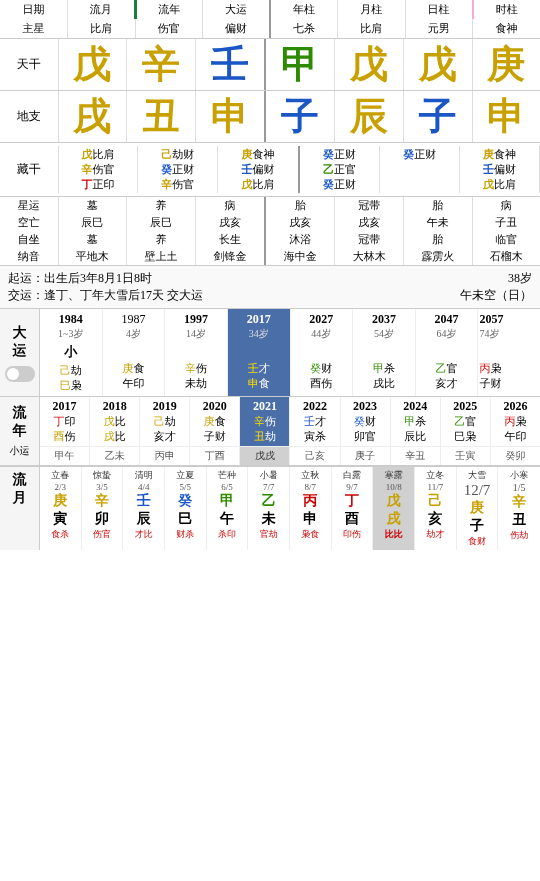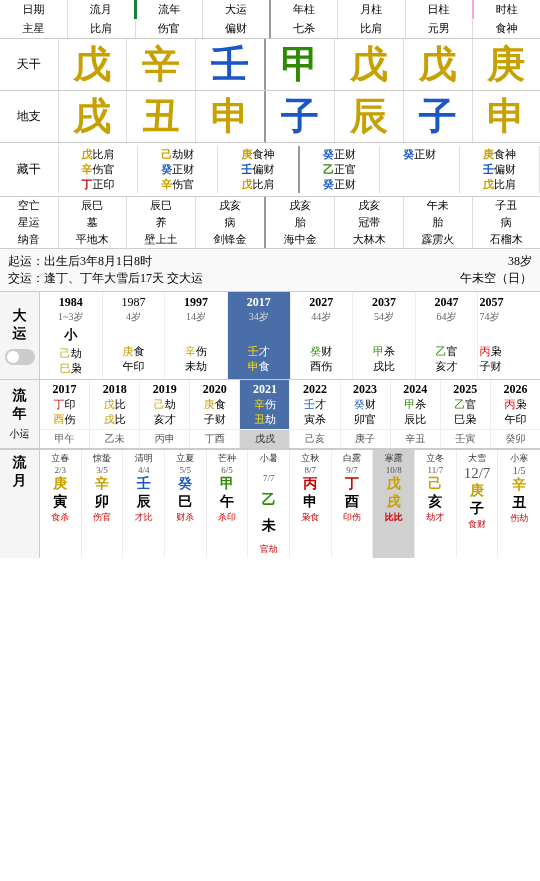--- a/index.html
+++ b/index.html
@@ -137,38 +137,48 @@
     <tr></tr>
     <tr></tr>
   </tbody>
     </table>
 </div>
 
 <div style="border-bottom:1px solid #ccc;">
   <table style="width:100%; border-collapse:collapse; font-size:11px;">
     <tbody>
         <tr>
+      <td style="text-align:center; border-right:1px solid #ddd; padding:1px;">星运</td>
+      <td style="text-align:center; border-right:1px solid #ddd; padding:1px;">墓</td>
+      <td style="text-align:center; border-right:1px solid #ddd; padding:1px;">养</td>
+      <td style="text-align:center; border-right:2px solid #999; padding:1px;">病</td>
+      <td style="text-align:center; border-right:1px solid #ddd; padding:1px;">胎</td>
+      <td style="text-align:center; border-right:1px solid #ddd; padding:1px;">冠带</td>
+      <td style="text-align:center; border-right:1px solid #ddd; padding:1px;">胎</td>
+      <td style="text-align:center; padding:1px;">病</td>
+    </tr>
+    <tr>
       <td style="width:58px; text-align:center; border-right:1px solid #ddd; padding:1px;">空亡</td>
       <td style="text-align:center; border-right:1px solid #ddd; padding:1px;">辰巳</td>
       <td style="text-align:center; border-right:1px solid #ddd; padding:1px;">辰巳</td>
       <td style="text-align:center; border-right:2px solid #999; padding:1px;">戌亥</td>
       <td style="text-align:center; border-right:1px solid #ddd; padding:1px;">戌亥</td>
       <td style="text-align:center; border-right:1px solid #ddd; padding:1px;">戌亥</td>
       <td style="text-align:center; border-right:1px solid #ddd; padding:1px;">午未</td>
       <td style="text-align:center; padding:1px;">子丑</td>
     </tr>
     <tr>
-      <td style="text-align:center; border-right:1px solid #ddd; padding:1px;">星运</td>
+      <td style="text-align:center; border-right:1px solid #ddd; padding:1px;">自坐</td>
       <td style="text-align:center; border-right:1px solid #ddd; padding:1px;">墓</td>
       <td style="text-align:center; border-right:1px solid #ddd; padding:1px;">养</td>
-      <td style="text-align:center; border-right:2px solid #999; padding:1px;">病</td>
-      <td style="text-align:center; border-right:1px solid #ddd; padding:1px;">胎</td>
+      <td style="text-align:center; border-right:2px solid #999; padding:1px;">长生</td>
+      <td style="text-align:center; border-right:1px solid #ddd; padding:1px;">沐浴</td>
       <td style="text-align:center; border-right:1px solid #ddd; padding:1px;">冠带</td>
       <td style="text-align:center; border-right:1px solid #ddd; padding:1px;">胎</td>
-      <td style="text-align:center; padding:1px;">病</td>
+      <td style="text-align:center; padding:1px;">临官</td>
     </tr>
     <tr>
       <td style="text-align:center; border-right:1px solid #ddd; padding:1px;">纳音</td>
       <td style="text-align:center; border-right:1px solid #ddd; padding:1px;">平地木</td>
       <td style="text-align:center; border-right:1px solid #ddd; padding:1px;">壁上土</td>
       <td style="text-align:center; border-right:2px solid #999; padding:1px;">剑锋金</td>
       <td style="text-align:center; border-right:1px solid #ddd; padding:1px;">海中金</td>
       <td style="text-align:center; border-right:1px solid #ddd; padding:1px;">大林木</td>
       <td style="text-align:center; border-right:1px solid #ddd; padding:1px;">霹雳火</td>
       <td style="text-align:center; padding:1px;">石榴木</td>
@@ -441,21 +451,21 @@
     </div>
 
     <div style="display:flex; flex-direction:column; align-items:center; border-right:1px solid #eee; padding:2px 0; font-size:9px; text-align:center;">
       <span style="font-size:9px; color:#333;">芒种</span>
       <span style="font-size:9px; color:#555;">6/5</span>
       <span style="font-size:14px; font-weight:bold; color:#2e8b00;">甲</span>
       <span style="font-size:14px; font-weight:bold; color:#000;">午</span>
       <span style="font-size:9px; color:#cc0000;">杀印</span>
     </div>
 
-    <div style="display:flex; flex-direction:column; align-items:center; border-right:1px solid #eee; padding:2px 0; font-size:9px; text-align:center;gap:8px;">
+    <div style="display:flex; flex-direction:column; align-items:center; border-right:1px solid #eee; padding:2px 0; font-size:9px; text-align:center;">
       <span style="font-size:9px; color:#333;">小暑</span>
       <span style="font-size:9px; color:#555;">7/7</span>
       <span style="font-size:14px; font-weight:bold; color:#2e8b00;">乙</span>
       <span style="font-size:14px; font-weight:bold; color:#000;">未</span>
       <span style="font-size:9px; color:#cc0000;">官劫</span>
     </div>
 
     <div style="display:flex; flex-direction:column; align-items:center; border-right:1px solid #eee; padding:2px 0; font-size:9px; text-align:center;">
       <span style="font-size:9px; color:#333;">立秋</span>
       <span style="font-size:9px; color:#555;">8/7</span>

